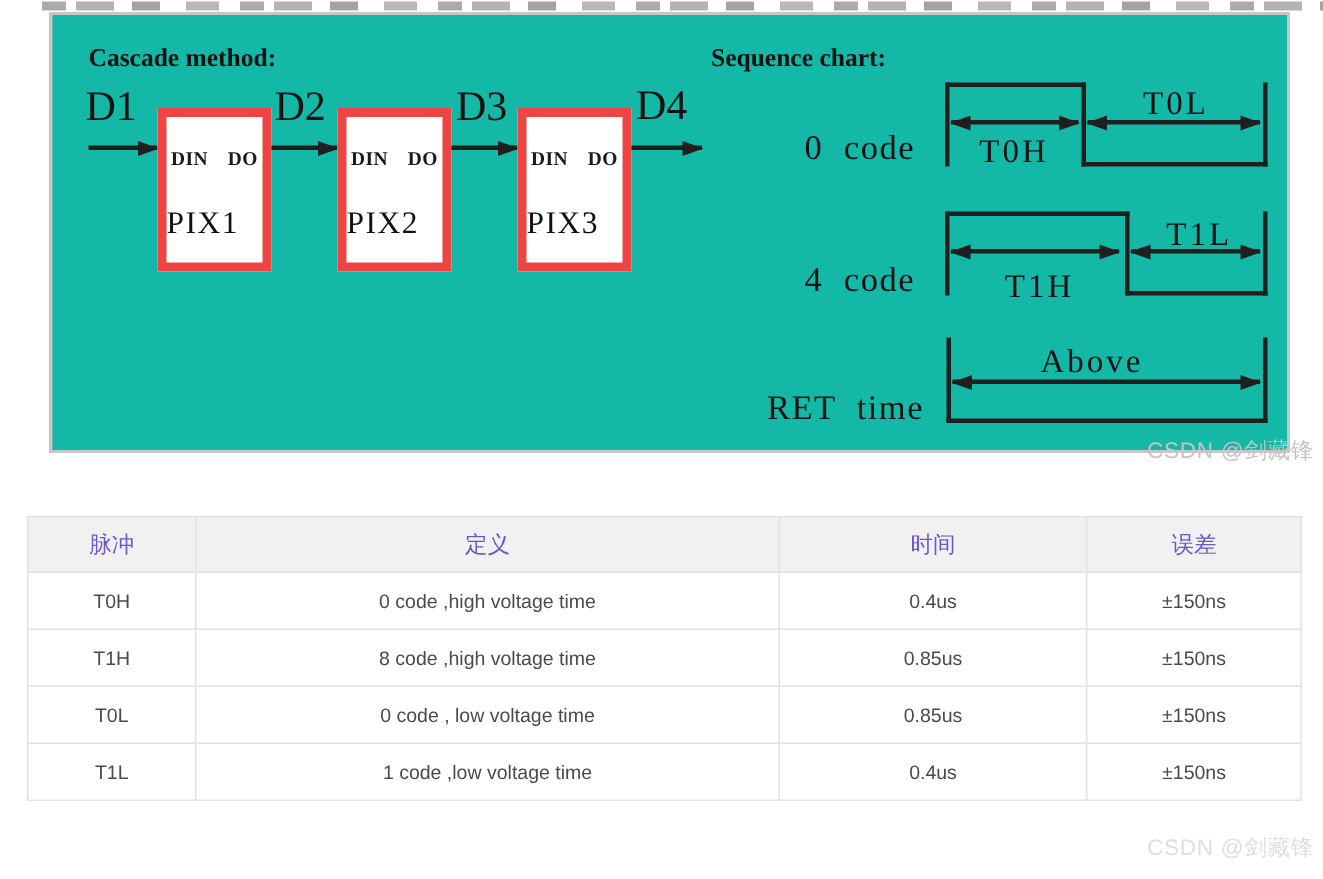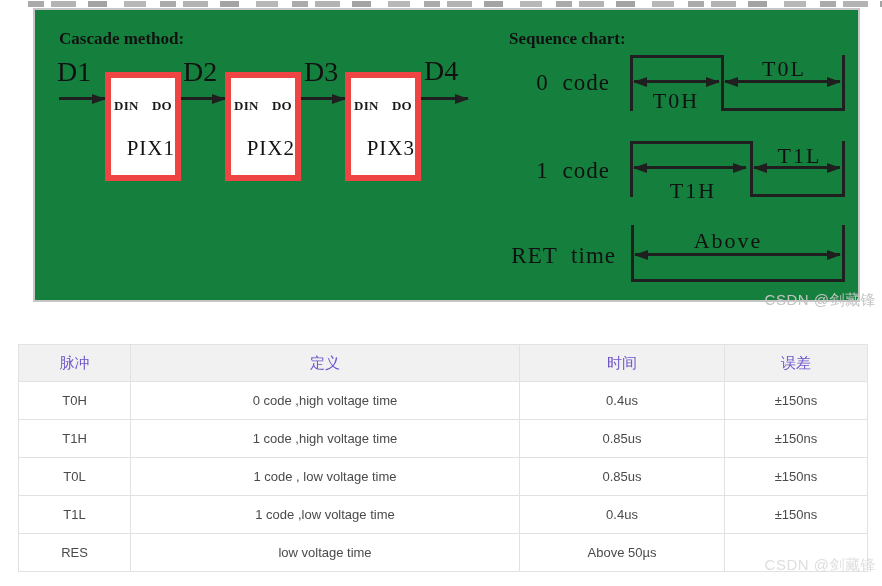--- a/index.html
+++ b/index.html
@@ -19,42 +19,42 @@
   .top-strip{position:absolute;left:28px;top:1px;right:0;height:6px;opacity:.75;
     background:
       repeating-linear-gradient(90deg,
         #8f8f8f 0 16px, transparent 16px 23px,
         #9a9a9a 23px 48px, transparent 48px 60px,
         #858585 60px 79px, transparent 79px 96px,
         #a0a0a0 96px 118px, transparent 118px 132px);}
 
   
   .figure{position:absolute;left:33px;top:8px;width:827px;height:294px;
-          border:2px solid var(--frame-border);background:#15803d;}
+          border:2px solid var(--frame-border);background:#14b8a6;}
   .fig-title{position:absolute;font:bold 17px "Liberation Serif",serif;color:#111;}
   .d-label{position:absolute;font:28px "Liberation Serif",serif;color:#111;text-align:center;}
   .pix-box{position:absolute;width:76px;height:109px;border:6px solid #ef4444;background:#fff;}
   .pin{position:absolute;top:20px;font:bold 13px "Liberation Serif",serif;color:#1a1a1a;letter-spacing:.3px;}
   .pin.din{left:3px}
   .pin.do{right:3px}
-  .pix-name{position:absolute;left:0;right:0;top:58px;text-align:right;
+  .pix-name{position:absolute;left:0;right:0;top:58px;text-align:left;
             font:21px "Liberation Serif",serif;color:#111;letter-spacing:1px;}
 
   .wl{position:absolute;background:var(--ink);}
   .wl.v{width:3px}
   .wl.h{height:3px}
 
   .sarrow,.darrow{position:absolute;height:3px;background:var(--ink);}
   .arr{position:absolute;top:50%;transform:translateY(-50%);width:0;height:0;
        border-top:5.5px solid transparent;border-bottom:5.5px solid transparent;}
   .arr.r{right:-1px;border-left:14px solid var(--ink);}
   .arr.l{left:-1px;border-right:14px solid var(--ink);}
 
   .wave-label{position:absolute;font:23px "Liberation Serif",serif;color:#111;
-              text-align:right;word-spacing:7px;letter-spacing:1px;}
+              text-align:right;word-spacing:7px;letter-spacing:1px;margin-top:16px;}
   .t-label{position:absolute;font:22px "Liberation Serif",serif;color:#111;
            text-align:center;letter-spacing:2px;}
 
   .watermark{position:absolute;right:6px;font:15px "Liberation Sans",sans-serif;
              color:var(--watermark);letter-spacing:.5px;}
   .watermark.figure-wm{top:291px;}
   .watermark.bottom-wm{top:556px;color:var(--watermark-light);}
 
   
   .table-wrap{position:absolute;left:18px;top:344px;width:849px;}
@@ -109,21 +109,21 @@
         <div class="pix-name">PIX3</div>
       </div>
 
       <div class="d-label" style="left:389px;top:45px">D4</div>
       <div class="sarrow" style="left:386px;top:87px;width:47px">
           <span class="arr r"></span>
         </div>
     </div>
 
     <div>
-      <div class="fig-title" style="left:474px;top:19px">Sequence chart:</div>
+      <div class="fig-title" style="left:439px;top:19px">Sequence chart:</div>
 
       <div>
         <div class="wave-label" style="left:470px;top:60px;width:105px">0 code</div>
         <div class="wl v" style="left:595px;top:45px;height:56px"></div>
         <div class="wl h" style="left:595px;top:45px;width:94px"></div>
         <div class="wl v" style="left:686px;top:45px;height:56px"></div>
         <div class="wl h" style="left:686px;top:98px;width:124px"></div>
         <div class="wl v" style="left:807px;top:45px;height:56px"></div>
         <div class="darrow" style="left:599px;top:70px;width:85px">
           <span class="arr l"></span>
@@ -131,21 +131,21 @@
         </div>
         <div class="darrow" style="left:690px;top:70px;width:115px">
           <span class="arr l"></span>
           <span class="arr r"></span>
         </div>
         <div class="t-label" style="left:596px;top:78px;width:90px">T0H</div>
         <div class="t-label" style="left:699px;top:46px;width:100px">T0L</div>
       </div>
 
       <div>
-        <div class="wave-label" style="left:470px;top:148px;width:105px">1 code</div>
+        <div class="wave-label" style="left:470px;top:148px;width:105px">4 code</div>
         <div class="wl v" style="left:595px;top:131px;height:56px"></div>
         <div class="wl h" style="left:595px;top:131px;width:123px"></div>
         <div class="wl v" style="left:715px;top:131px;height:56px"></div>
         <div class="wl h" style="left:715px;top:184px;width:95px"></div>
         <div class="wl v" style="left:807px;top:131px;height:56px"></div>
         <div class="darrow" style="left:599px;top:156px;width:112px">
           <span class="arr l"></span>
           <span class="arr r"></span>
         </div>
         <div class="darrow" style="left:719px;top:156px;width:86px">
@@ -190,41 +190,35 @@
       </thead>
       <tbody>
         <tr>
           <td>T0H</td>
           <td>0 code ,high voltage time</td>
           <td>0.4us</td>
           <td>±150ns</td>
         </tr>
         <tr>
           <td>T1H</td>
-          <td>1 code ,high voltage time</td>
+          <td>8 code ,high voltage time</td>
           <td>0.85us</td>
           <td>±150ns</td>
         </tr>
         <tr>
           <td>T0L</td>
-          <td>1 code , low voltage time</td>
+          <td>0 code , low voltage time</td>
           <td>0.85us</td>
           <td>±150ns</td>
         </tr>
         <tr>
           <td>T1L</td>
           <td>1 code ,low voltage time</td>
           <td>0.4us</td>
           <td>±150ns</td>
         </tr>
-        <tr>
-          <td>RES</td>
-          <td>low voltage time</td>
-          <td>Above 50µs</td>
-          <td></td>
-        </tr>
       </tbody>
     </table>
   </div>
 
   <div class="watermark bottom-wm">CSDN @剑藏锋</div>
 
 </div>
 
 </body></html>

